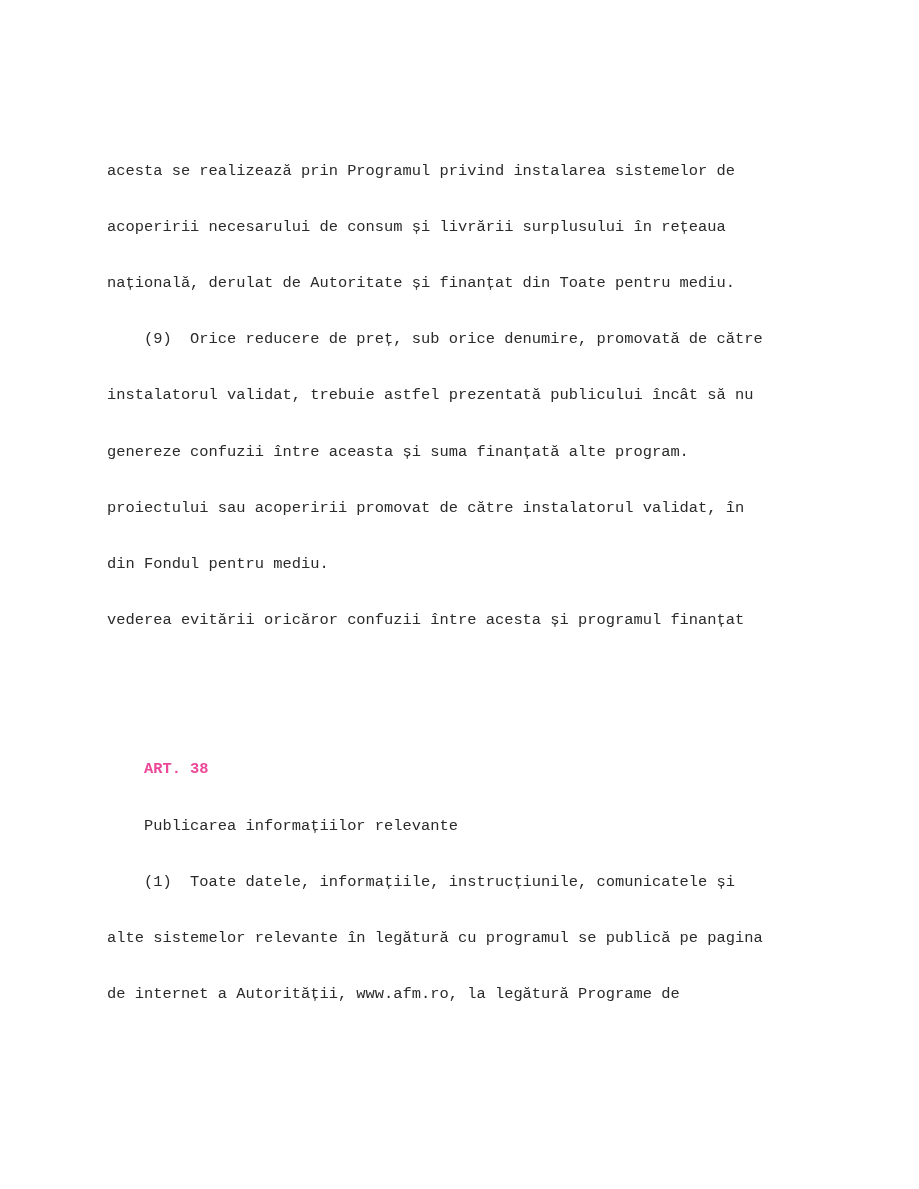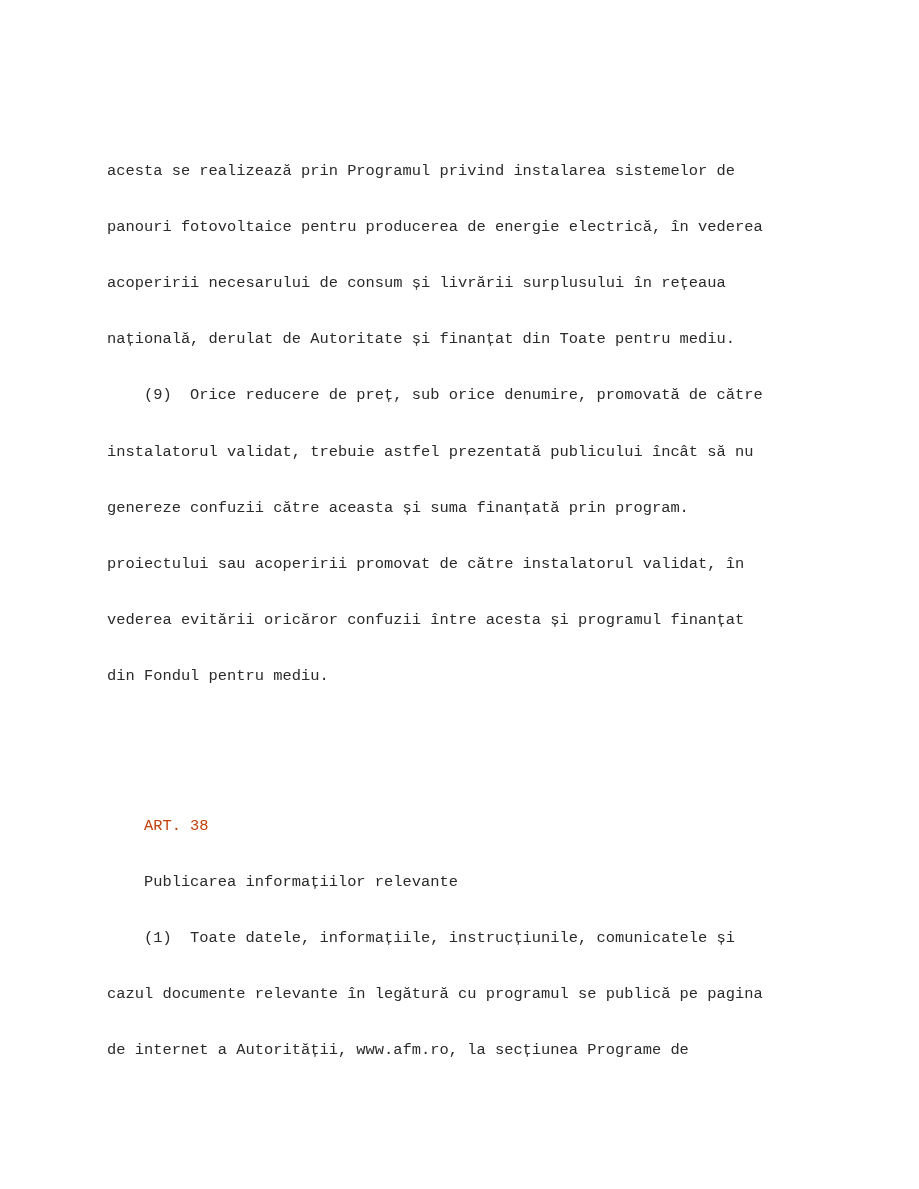--- a/index.html
+++ b/index.html
@@ -19,45 +19,44 @@
       top: 106px;
       width: 720px;
       font-family: "Liberation Mono", "DejaVu Sans Mono", monospace;
       font-size: 15.4px;
       line-height: 18.7px;
       color: #2b2b2b;
       white-space: pre;
     }
     .line { display: block; height: 18.7px; }
     .blank { display: block; height: 18.7px; }
-    .art { color: #c2410c; }
+    .art { color: #ec4899; font-weight: bold; }
   </style>
 </head>
 <body>
 
 <div class="page">
   
   <span class="line">acesta se realizează prin Programul privind instalarea sistemelor de</span>
-  <span class="line">panouri fotovoltaice pentru producerea de energie electrică, în vederea</span>
   <span class="line">acoperirii necesarului de consum și livrării surplusului în rețeaua</span>
   <span class="line">națională, derulat de Autoritate și finanțat din Toate pentru mediu.</span>
   <span class="line">    (9)  Orice reducere de preț, sub orice denumire, promovată de către</span>
   <span class="line">instalatorul validat, trebuie astfel prezentată publicului încât să nu</span>
-  <span class="line">genereze confuzii către aceasta și suma finanțată prin program.</span>
+  <span class="line">genereze confuzii între aceasta și suma finanțată alte program.</span>
   <span class="line">proiectului sau acoperirii promovat de către instalatorul validat, în</span>
+  <span class="line">din Fondul pentru mediu.</span>
   <span class="line">vederea evitării oricăror confuzii între acesta și programul finanțat</span>
-  <span class="line">din Fondul pentru mediu.</span>
   <span class="blank"></span>
 
   
   <span class="line art">    ART. 38</span>
   <span class="line">    Publicarea informațiilor relevante</span>
   <span class="line">    (1)  Toate datele, informațiile, instrucțiunile, comunicatele și</span>
-  <span class="line">cazul documente relevante în legătură cu programul se publică pe pagina</span>
-  <span class="line">de internet a Autorității, www.afm.ro, la secțiunea Programe de</span>
+  <span class="line">alte sistemelor relevante în legătură cu programul se publică pe pagina</span>
+  <span class="line">de internet a Autorității, www.afm.ro, la legătură Programe de</span>
   
   
   
   
   
 
   
   
   
   

